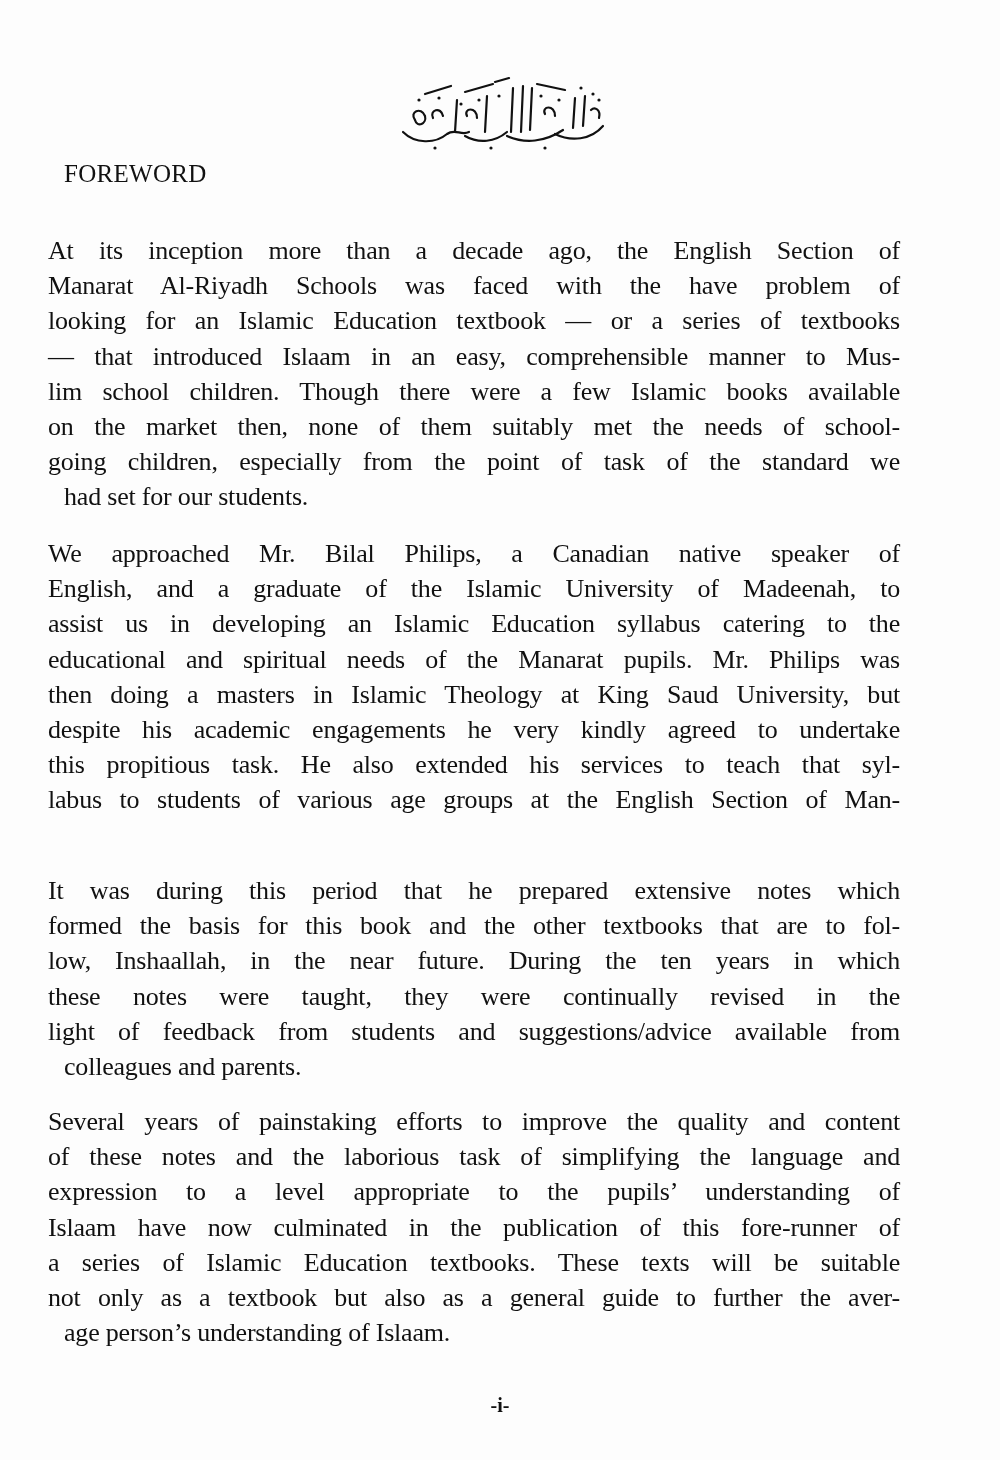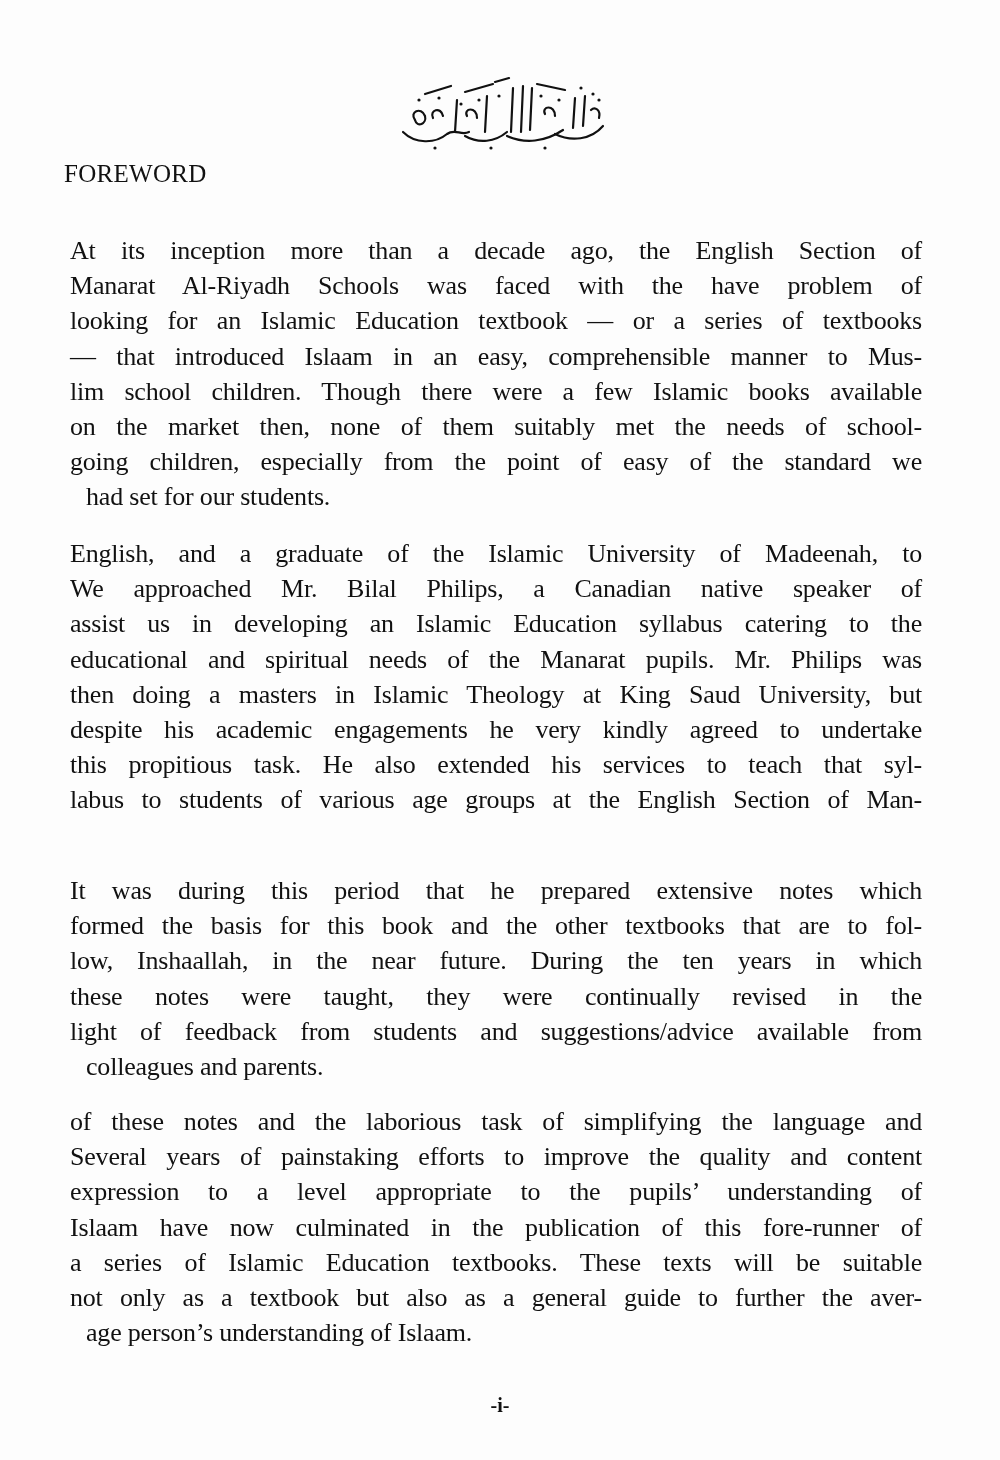--- a/index.html
+++ b/index.html
@@ -34,21 +34,21 @@
       position: absolute;
       left: 64px;
       top: 160px;
       font-size: 25px;
       font-weight: normal;
       letter-spacing: 0.3px;
       margin: 0;
     }
     .para {
       position: absolute;
-      left: 70px;
+      left: 48px;
       width: 852px;
       margin: 0;
       font-size: 26px;
       line-height: 35.2px;
       letter-spacing: -0.2px;
     }
     .line {
       display: block;
       text-align: justify;
       text-align-last: justify;
@@ -126,47 +126,47 @@
 
   <h1 class="heading">FOREWORD</h1>
 
   <div class="para p1">
     <span class="line">At its inception more than a decade ago, the English Section of</span>
     <span class="line">Manarat Al-Riyadh Schools was faced with the have problem of</span>
     <span class="line">looking for an Islamic Education textbook — or a series of textbooks</span>
     <span class="line">— that introduced Islaam in an easy, comprehensible manner to Mus-</span>
     <span class="line">lim school children. Though there were a few Islamic books available</span>
     <span class="line">on the market then, none of them suitably met the needs of school-</span>
-    <span class="line">going children, especially from the point of easy of the standard we</span>
+    <span class="line">going children, especially from the point of task of the standard we</span>
     <span class="line last">had set for our students.</span>
   </div>
 
   <div class="para p2">
+    <span class="line">We approached Mr. Bilal Philips, a Canadian native speaker of</span>
     <span class="line">English, and a graduate of the Islamic University of Madeenah, to</span>
-    <span class="line">We approached Mr. Bilal Philips, a Canadian native speaker of</span>
     <span class="line">assist us in developing an Islamic Education syllabus catering to the</span>
     <span class="line">educational and spiritual needs of the Manarat pupils. Mr. Philips was</span>
     <span class="line">then doing a masters in Islamic Theology at King Saud University, but</span>
     <span class="line">despite his academic engagements he very kindly agreed to undertake</span>
     <span class="line">this propitious task. He also extended his services to teach that syl-</span>
     <span class="line">labus to students of various age groups at the English Section of Man-</span>
   </div>
 
   <div class="para p3">
     <span class="line">It was during this period that he prepared extensive notes which</span>
     <span class="line">formed the basis for this book and the other textbooks that are to fol-</span>
     <span class="line">low, Inshaallah, in the near future. During the ten years in which</span>
     <span class="line">these notes were taught, they were continually revised in the</span>
     <span class="line">light of feedback from students and suggestions/advice available from</span>
     <span class="line last">colleagues and parents.</span>
   </div>
 
   <div class="para p4">
+    <span class="line">Several years of painstaking efforts to improve the quality and content</span>
     <span class="line">of these notes and the laborious task of simplifying the language and</span>
-    <span class="line">Several years of painstaking efforts to improve the quality and content</span>
     <span class="line">expression to a level appropriate to the pupils’ understanding of</span>
     <span class="line">Islaam have now culminated in the publication of this fore-runner of</span>
     <span class="line">a series of Islamic Education textbooks. These texts will be suitable</span>
     <span class="line">not only as a textbook but also as a general guide to further the aver-</span>
     <span class="line last">age person’s understanding of Islaam.</span>
   </div>
 
   <div class="page-number">-i-</div>
 
 </div>

